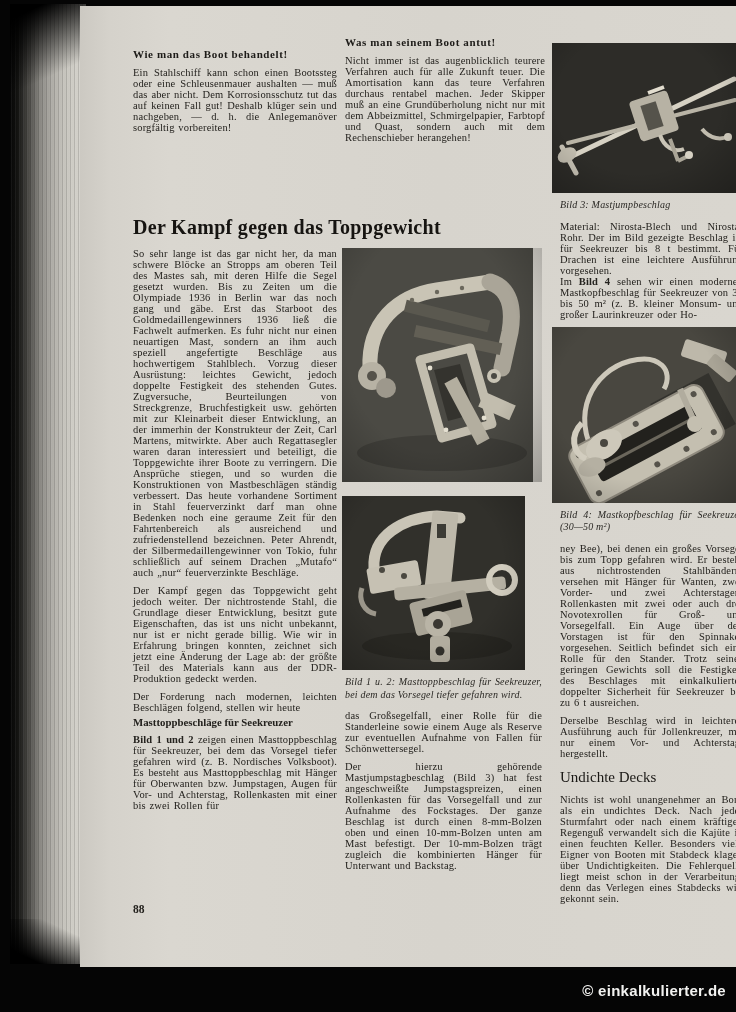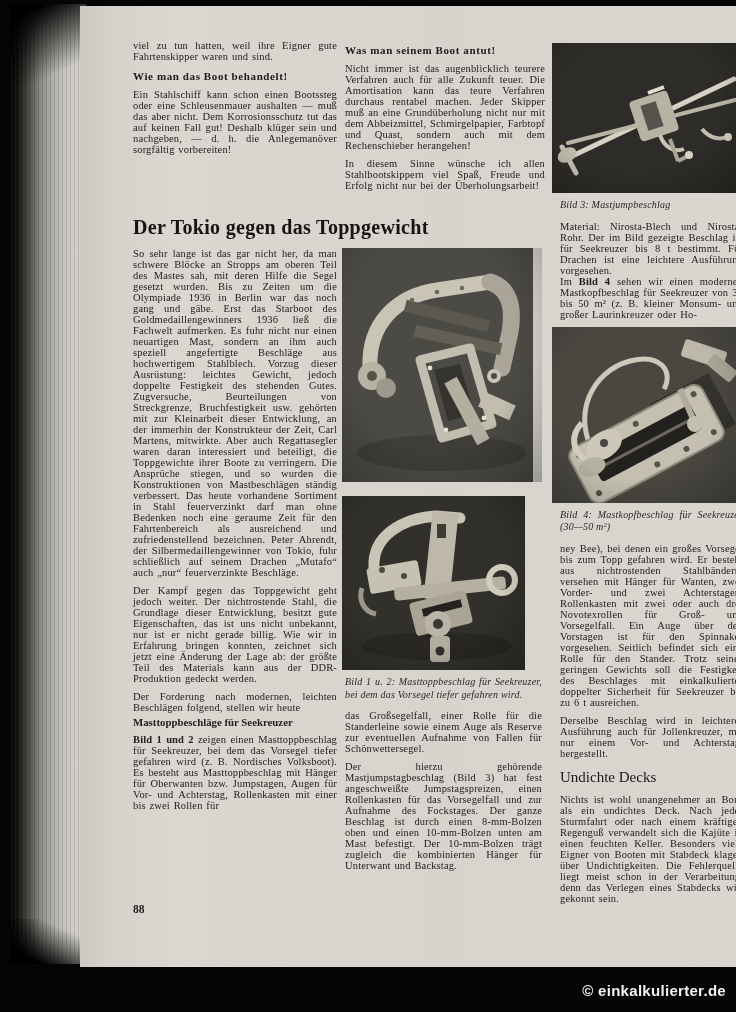--- a/index.html
+++ b/index.html
@@ -55,32 +55,30 @@
 </style>
 </head>
 <body>
 
 <div class="scan">
   <div class="page-edges"></div>
 
   <div class="page">
 
     <section class="col col1-top">
-      <p class="body">viel zu tun hatten, weil ihre Eigner gute Fahrtenskipper waren und sind.</p>
       <h3 class="subhead">Wie man das Boot behandelt!</h3>
       <p class="body">Ein Stahlschiff kann schon einen Bootssteg oder eine Schleusenmauer aushalten — muß das aber nicht. Dem Korrosionsschutz tut das auf keinen Fall gut! Deshalb klüger sein und nachgeben, — d. h. die Anlegemanöver sorgfältig vorbereiten!</p>
     </section>
 
     <section class="col col2-top">
-      <h3 class="subhead" style="margin-top:8px">Was man seinem Boot antut!</h3>
+      <h3 class="subhead" style="margin-top:0">Was man seinem Boot antut!</h3>
       <p class="body">Nicht immer ist das augenblicklich teurere Verfahren auch für alle Zukunft teuer. Die Amortisation kann das teure Verfahren durchaus rentabel machen. Jeder Skipper muß an eine Grundüberholung nicht nur mit dem Abbeizmittel, Schmirgelpapier, Farbtopf und Quast, sondern auch mit dem Rechenschieber herangehen!</p>
-      <p class="body">In diesem Sinne wünsche ich allen Stahlbootskippern viel Spaß, Freude und Erfolg nicht nur bei der Überholungsarbeit!</p>
-    </section>
-
-    <h1 class="headline">Der Tokio gegen das Toppgewicht</h1>
+    </section>
+
+    <h1 class="headline">Der Kampf gegen das Toppgewicht</h1>
 
     <section class="col col1-main">
       <p class="body">So sehr lange ist das gar nicht her, da man schwere Blöcke an Stropps am oberen Teil des Mastes sah, mit deren Hilfe die Segel gesetzt wurden. Bis zu Zeiten um die Olympiade 1936 in Berlin war das noch gang und gäbe. Erst das Starboot des Goldmedaillengewinners 1936 ließ die Fachwelt aufmerken. Es fuhr nicht nur einen neuartigen Mast, sondern an ihm auch speziell angefertigte Beschläge aus hochwertigem Stahlblech. Vorzug dieser Ausrüstung: leichtes Gewicht, jedoch doppelte Festigkeit des stehenden Gutes. Zugversuche, Beurteilungen von Streckgrenze, Bruchfestigkeit usw. gehörten mit zur Kleinarbeit dieser Entwicklung, an der immerhin der Konstrukteur der Zeit, Carl Martens, mitwirkte. Aber auch Regattasegler waren daran interessiert und beteiligt, die Toppgewichte ihrer Boote zu verringern. Die Ansprüche stiegen, und so wurden die Konstruktionen von Mastbeschlägen ständig verbessert. Das heute vorhandene Sortiment in Stahl feuerverzinkt darf man ohne Bedenken noch eine geraume Zeit für den Fahrtenbereich als ausreichend und zufriedenstellend bezeichnen. Peter Ahrendt, der Silbermedaillengewinner von Tokio, fuhr schließlich auf seinem Drachen „Mutafo“ auch „nur“ feuerverzinkte Beschläge.</p>
       <p class="body">Der Kampf gegen das Toppgewicht geht jedoch weiter. Der nichtrostende Stahl, die Grundlage dieser Entwicklung, besitzt gute Eigenschaften, das ist uns nicht unbekannt, nur ist er nicht gerade billig. Wie wir in Erfahrung bringen konnten, zeichnet sich jetzt eine Änderung der Lage ab: der größte Teil des Materials kann aus der DDR-Produktion gedeckt werden.</p>
       <p class="body tight">Der Forderung nach modernen, leichten Beschlägen folgend, stellen wir heute</p>
       <h4 class="centerhead">Masttoppbeschläge für Seekreuzer</h4>
       <p class="body"><b>Bild 1 und 2</b><span> zeigen einen Masttoppbeschlag für Seekreuzer, bei dem das Vorsegel tiefer gefahren wird (z. B. Nordisches Volksboot). Es besteht aus Masttoppbeschlag mit Hänger für Oberwanten bzw. Jumpstagen, Augen für Vor- und Achterstag, Rollenkasten mit einer bis zwei Rollen für</span></p>
     </section>
 
     <div class="pagenum">88</div>

